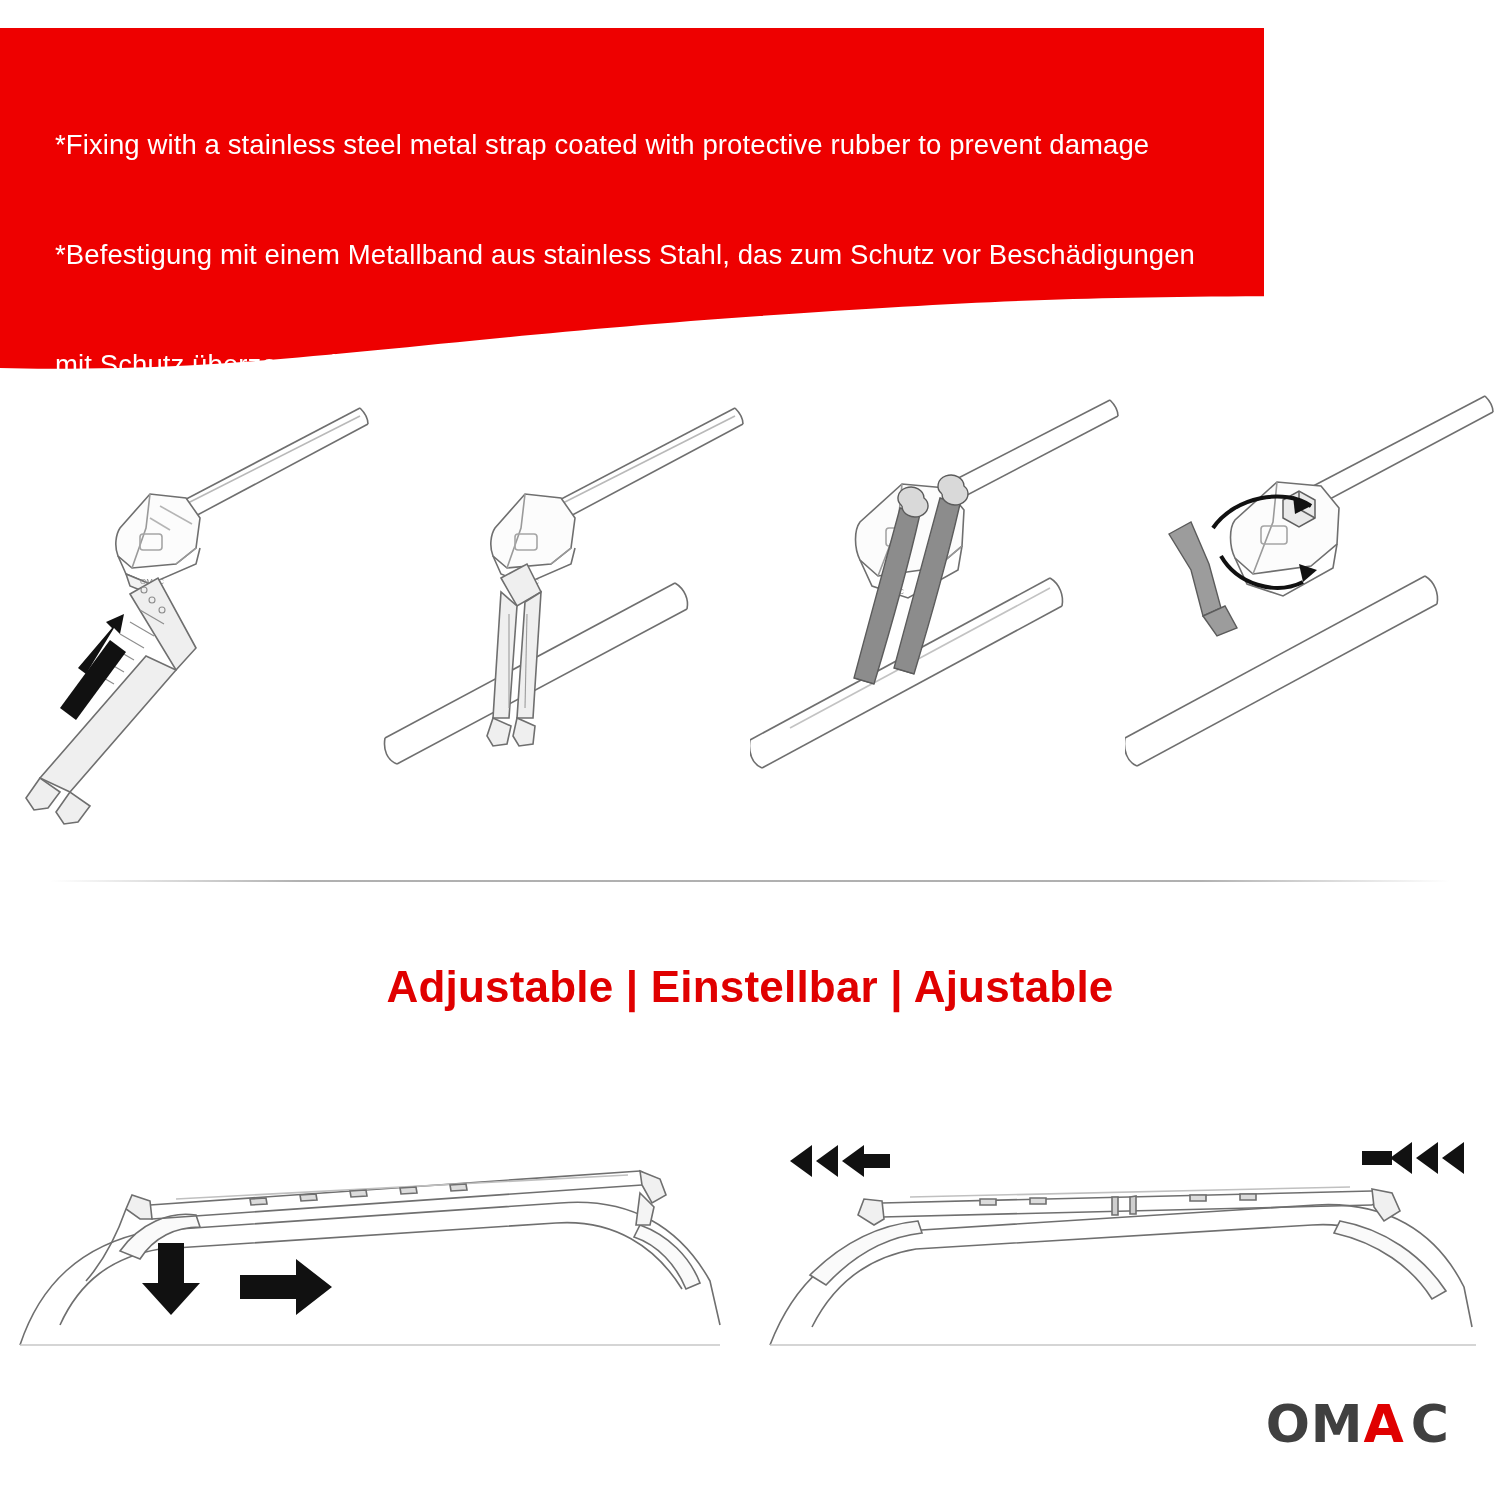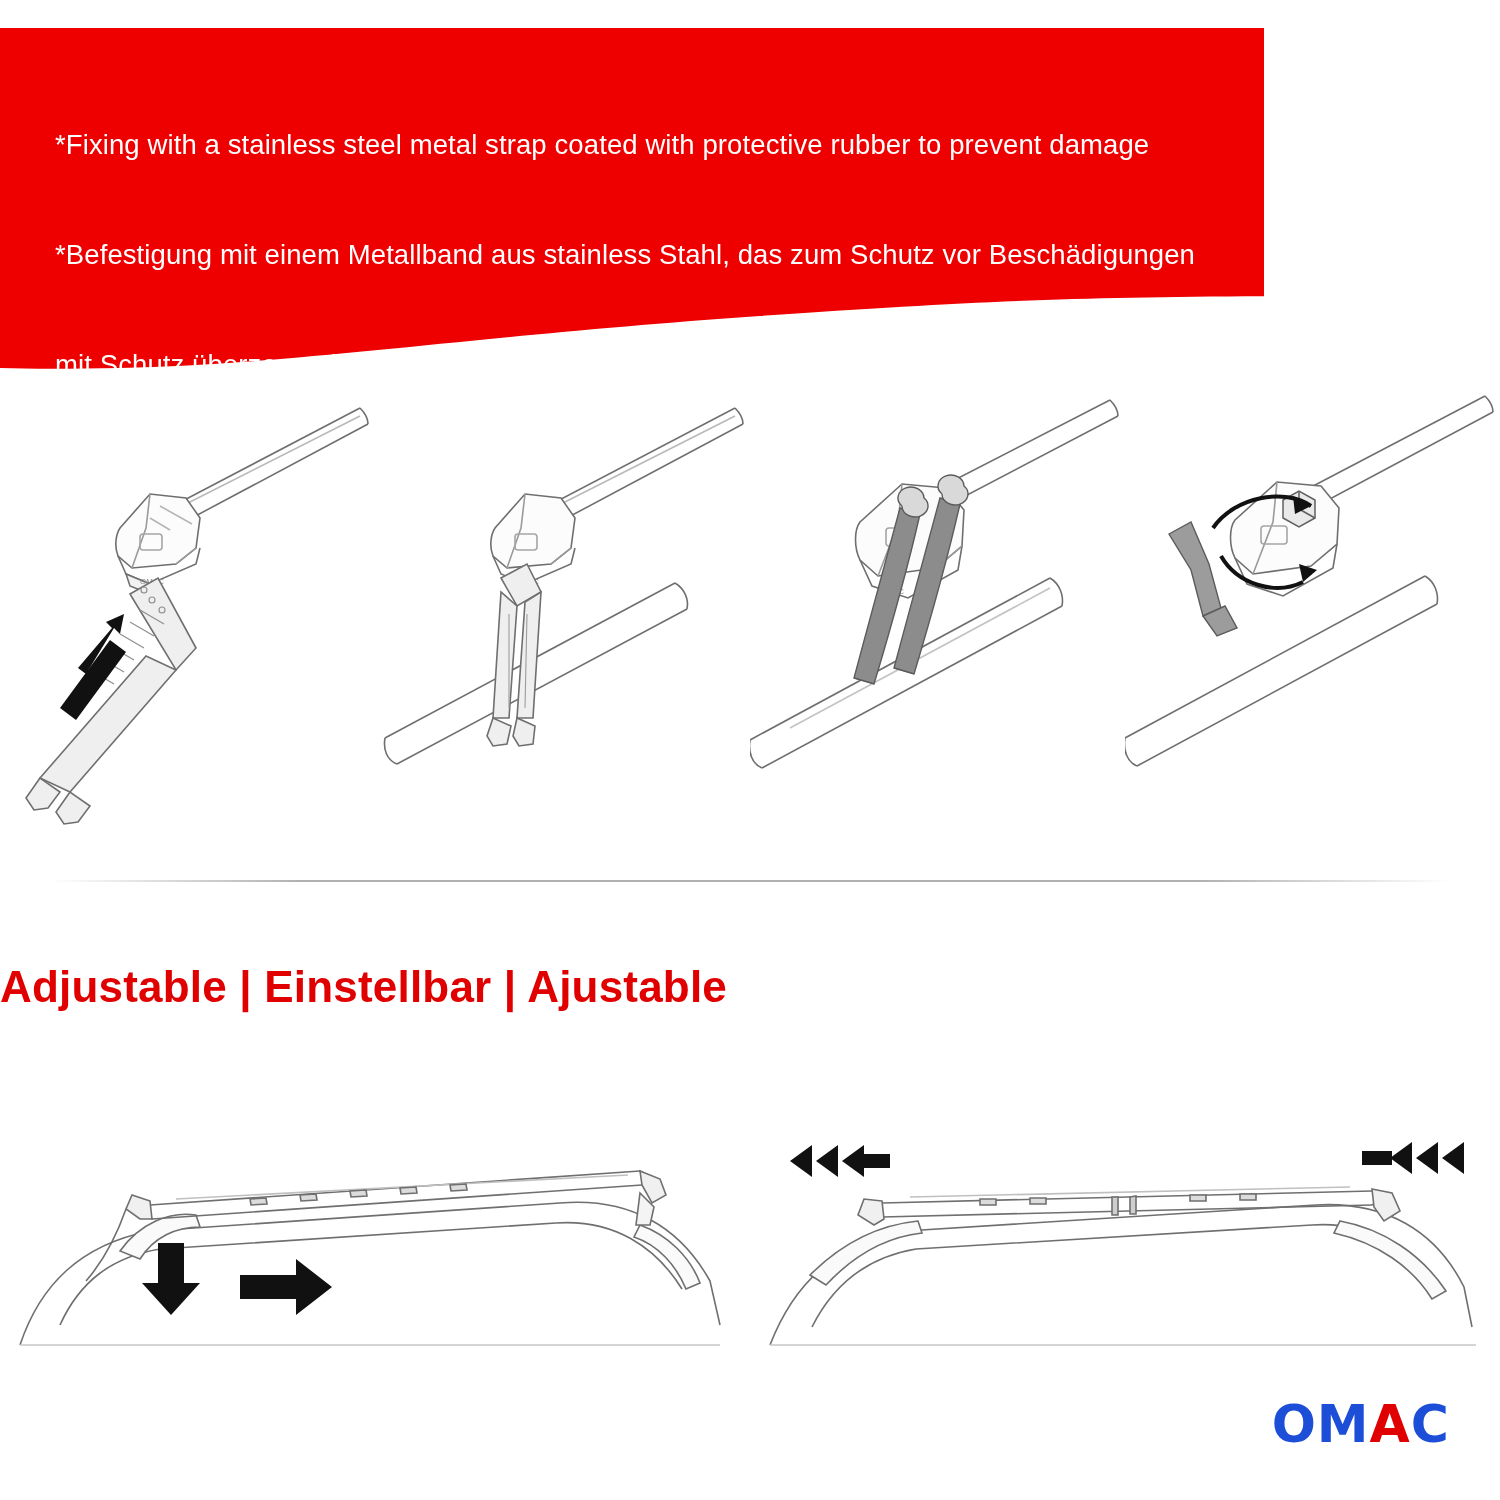--- a/index.html
+++ b/index.html
@@ -44,42 +44,42 @@
 
   
   .divider{
     position:absolute;top:880px;left:50px;width:1400px;height:2px;
     background:linear-gradient(to right,rgba(180,180,180,0) 0%,rgba(150,150,150,.75) 18%,rgba(150,150,150,.75) 82%,rgba(180,180,180,0) 100%);
   }
 
   
   .adj-title{
     position:absolute;top:962px;left:0;width:1500px;
-    text-align:left;
+    text-align:center;
     color:#e00000;
     font-size:44px;
     font-weight:bold;
     letter-spacing:0.2px;
   }
 
   
   .lower{
     position:absolute;top:1075px;left:0;width:1500px;height:290px;
     display:flex;
   }
   .lower-cell{flex:1 1 0;position:relative;}
   .lower-cell svg{display:block;width:100%;height:100%;}
 
   
   .logo{
     position:absolute;right:50px;bottom:46px;
     font-size:52px;font-weight:bold;letter-spacing:1px;
     font-family:"DejaVu Sans", sans-serif;
   }
-  .logo .dark{color:#1d4ed8;}
+  .logo .dark{color:#404040;margin-left:6px;}
   .logo .accent{color:#e00000;}
 </style>
 </head>
 <body>
 
 <div class="banner">
   <svg class="banner-curve" viewBox="0 0 1500 360" preserveAspectRatio="none">
     <path d="M0,0 L1500,0 L1500,268 C1120,268 1050,268 760,288 C470,308 300,336 120,340 C70,341 30,341 0,340 Z" fill="#ee0000"></path>
   </svg>
   <div class="banner-text">

